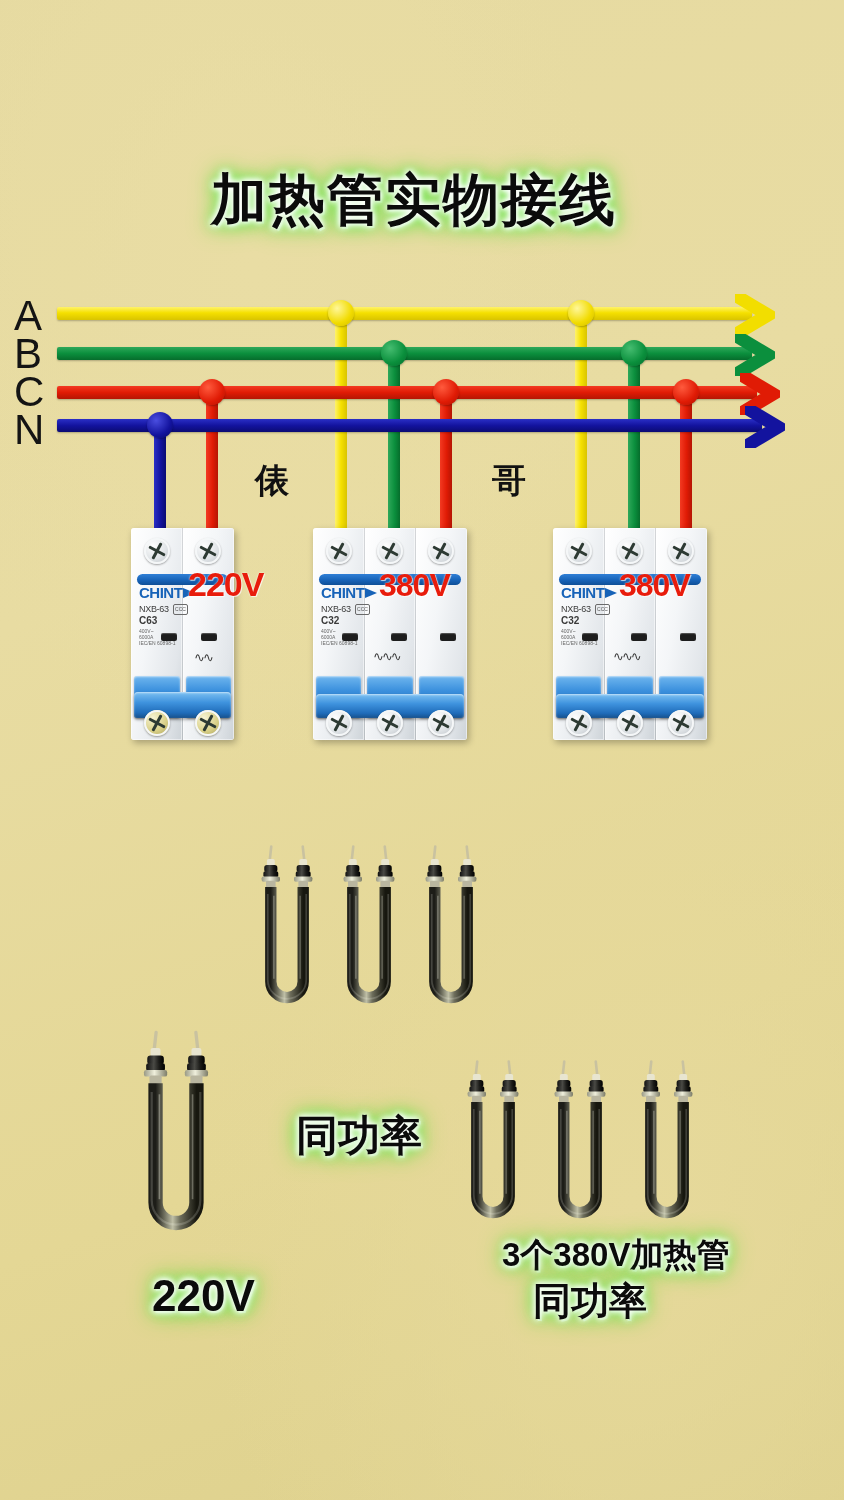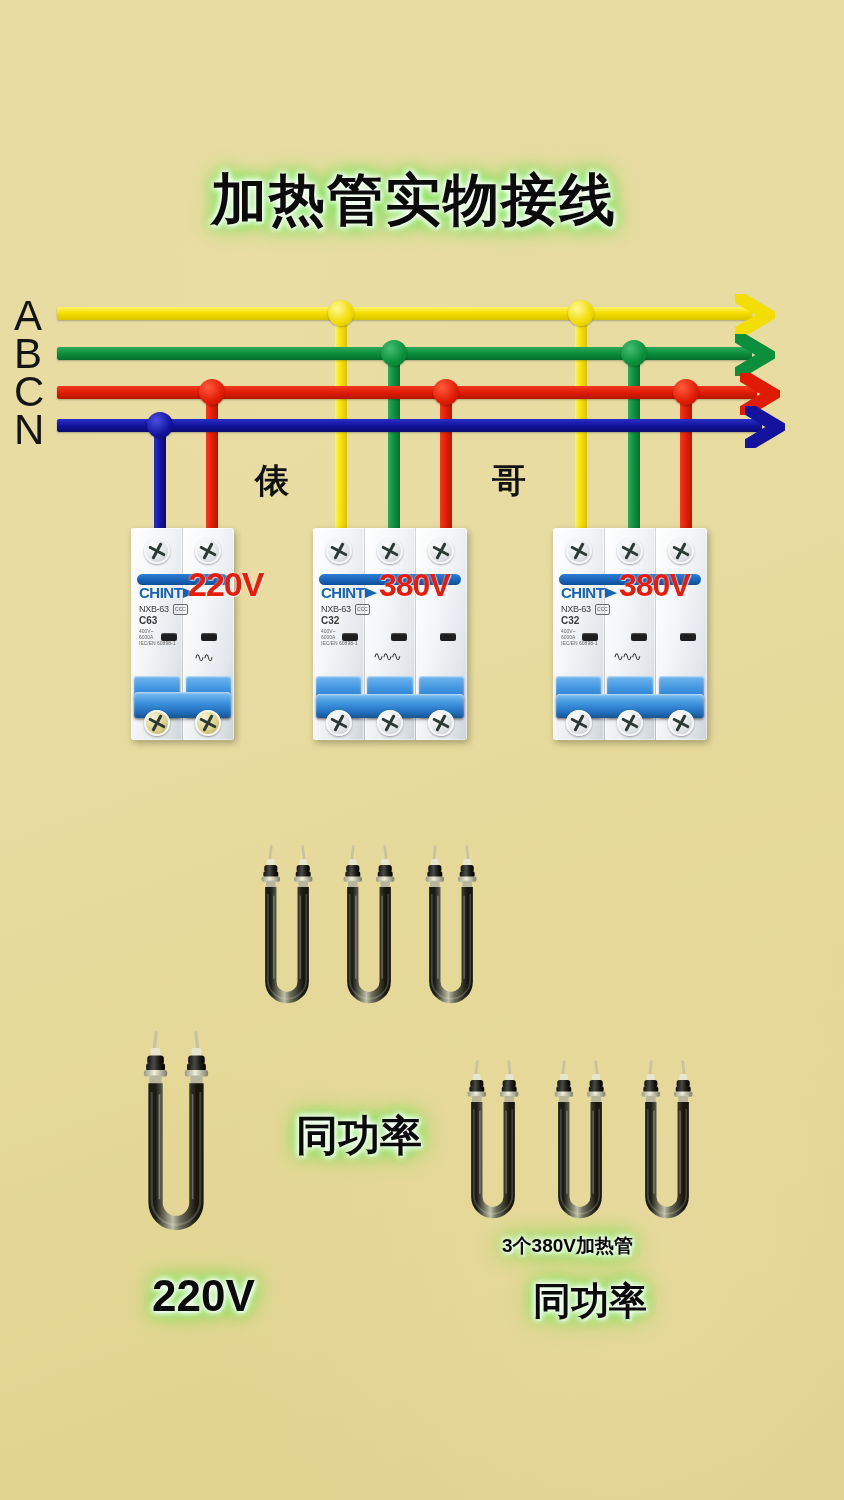--- a/index.html
+++ b/index.html
@@ -17,21 +17,21 @@
   .glow{
     position:absolute;color:#0b0b0b;font-weight:700;white-space:nowrap;
     text-shadow:
       0 0 6px #fff, 0 0 6px #fff, 0 0 10px #fff,
       0 0 12px #76ef52, 0 0 18px #5ae33a, 0 0 26px #4ddd2c,
       2px 2px 0 rgba(255,255,255,.7);
   }
   #title{left:50%;transform:translateX(-50%);top:163px;font-size:56px;letter-spacing:2px;}
   #lbl-220v-3{left:273px;top:1051px;font-size:27px;}
   #lbl-same-power-1{left:296px;top:1108px;font-size:42px;}
-  #lbl-380v-3{left:502px;top:1233px;font-size:19px;}
+  #lbl-380v-3{left:502px;top:1233px;font-size:33px;}
   #lbl-same-power-2{left:533px;top:1276px;font-size:38px;}
   #lbl-220v-big{left:152px;top:1271px;font-size:44px;}
 
   
   .phase-letter{
     position:absolute;left:14px;color:#141414;font-size:42px;line-height:1;
     font-family:"Liberation Sans",sans-serif;
   }
   
   .plain-hanzi{position:absolute;color:#111;font-size:34px;font-weight:700;}

